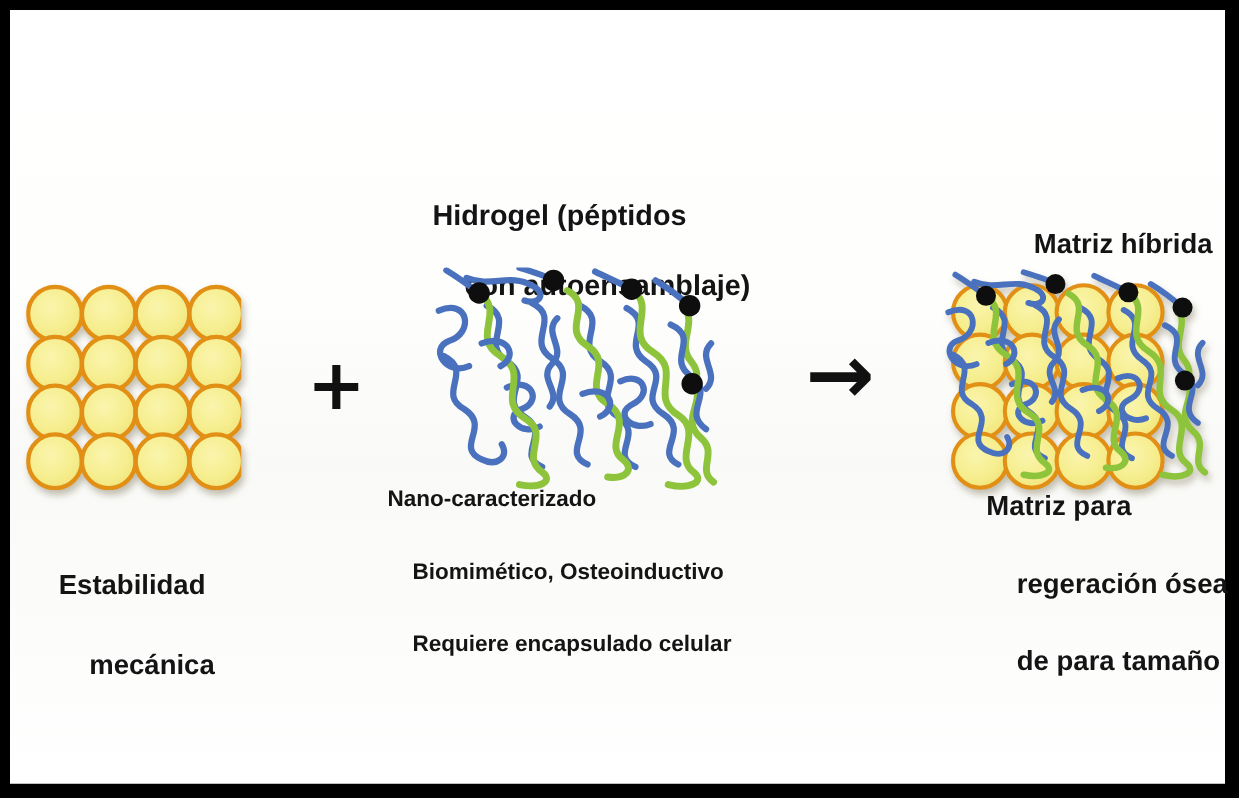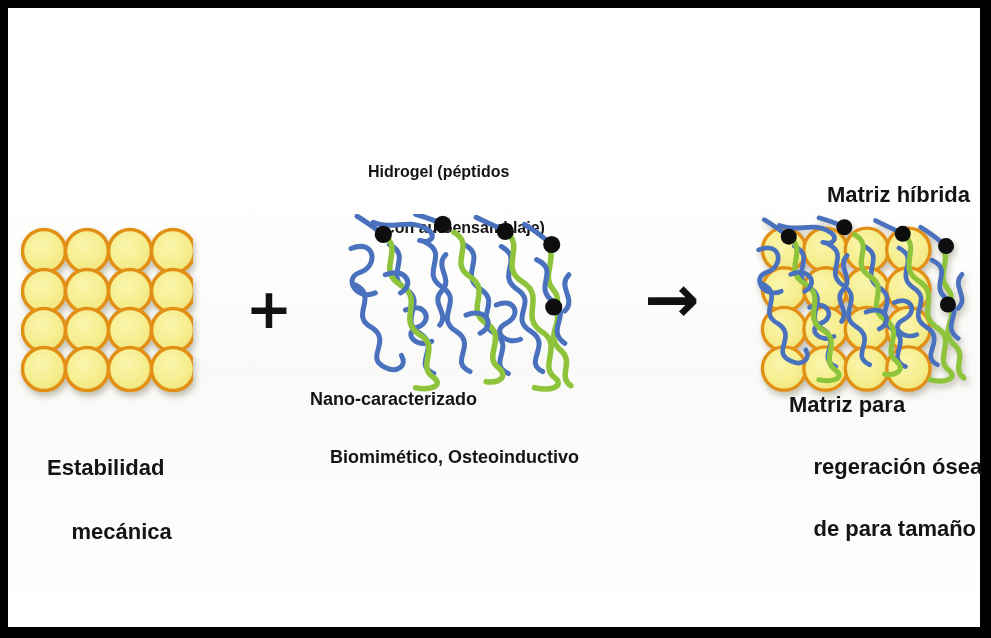--- a/index.html
+++ b/index.html
@@ -118,30 +118,30 @@
         <circle class="sphere" cx="109" cy="143" r="21.5"></circle>
         <circle class="sphere" cx="152" cy="143" r="21.5"></circle>
     </g>
   </svg>
 
   <div class="abs caption" style="left:39px;top:398px;margin-top:46px;"><span>Estabilidad</span><br>
     <span>mecánica</span></div>
 
   <div class="abs operator plus" style="left:233px;top:273px;width:56px;text-align:center;">+</div>
 
-  <div class="abs title" style="left:360px;top:150px;font-size:16px;line-height:28px;"><span>Hidrogel (péptidos</span><br>
+  <div class="abs title" style="left:338px;top:150px;font-size:23px;line-height:28px;"><span>Hidrogel (péptidos</span><br>
     <span>con autoensamblaje)</span></div>
 
   <svg class="abs" style="left:337px;top:206px;" width="242" height="180" viewBox="0 0 240 178">
     <use href="#mesh"></use>
   </svg>
 
   <div class="abs caption-mid" style="left:302px;top:377px;"><span>Nano-caracterizado</span><br>
     <span>Biomimético, Osteoinductivo</span><br>
-    </div>
+    <span>Requiere encapsulado celular</span></div>
 
   <div class="abs operator arrow" style="left:618px;top:272px;width:90px;text-align:center;">→</div>
 
   <div class="abs title" style="left:742px;top:173px;width:220px;text-align:right;">Matriz híbrida</div>
 
   <svg class="abs shadowed" style="left:745px;top:204px;" width="226" height="184" viewBox="0 0 240 195">
     <g>
       <circle class="sphere" cx="33" cy="40" r="23"></circle>
         <circle class="sphere" cx="77" cy="40" r="23"></circle>
         <circle class="sphere" cx="121" cy="40" r="23"></circle>

